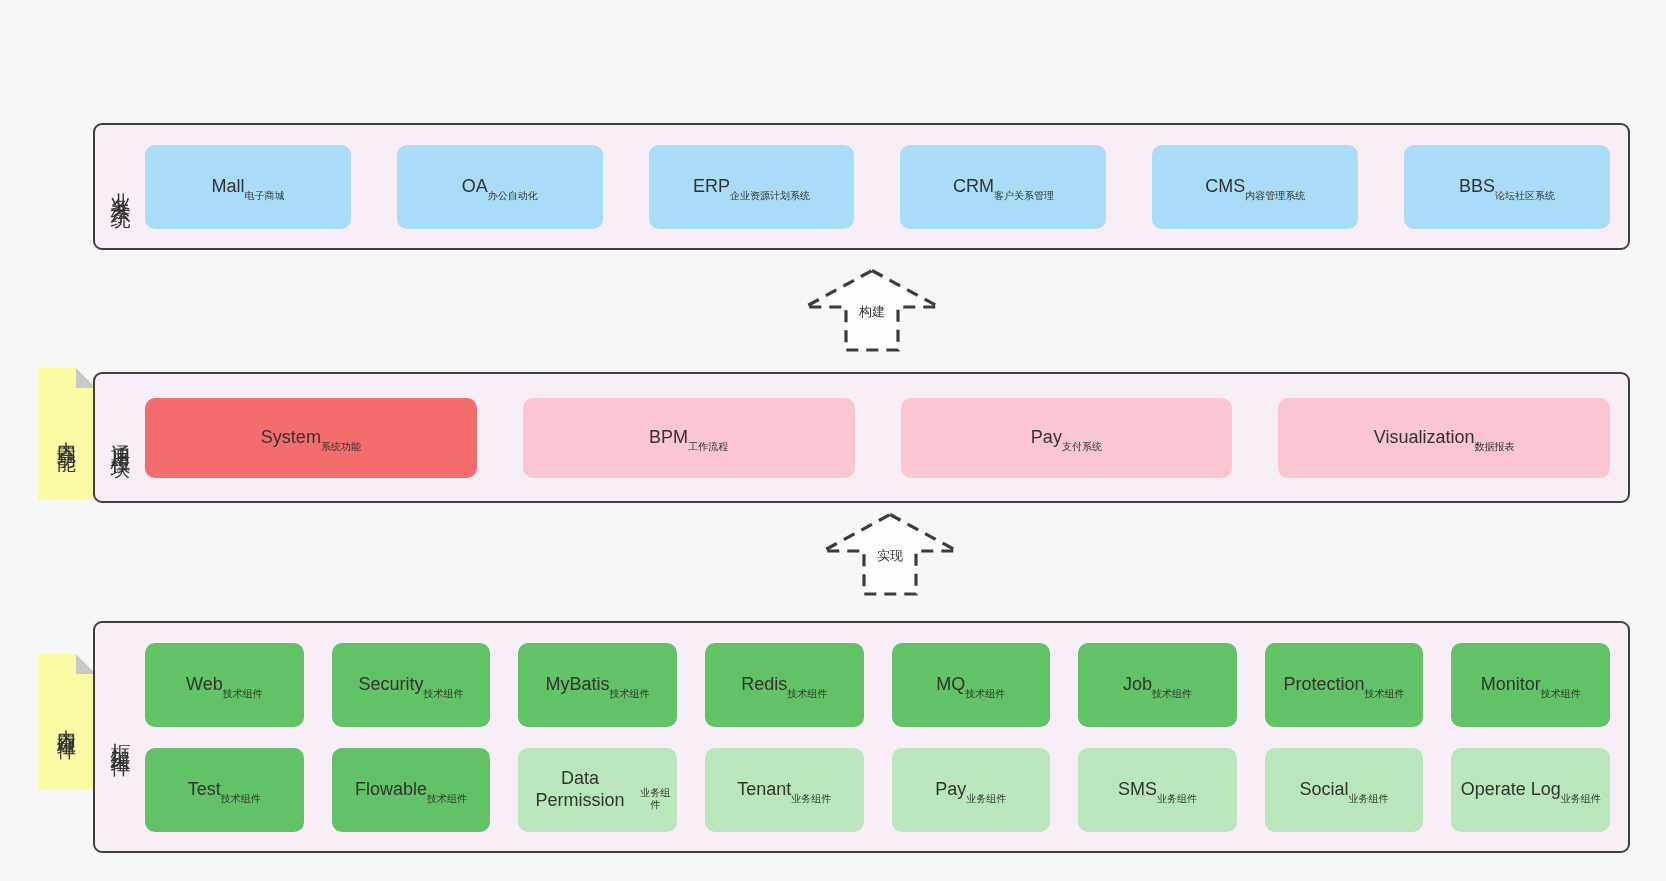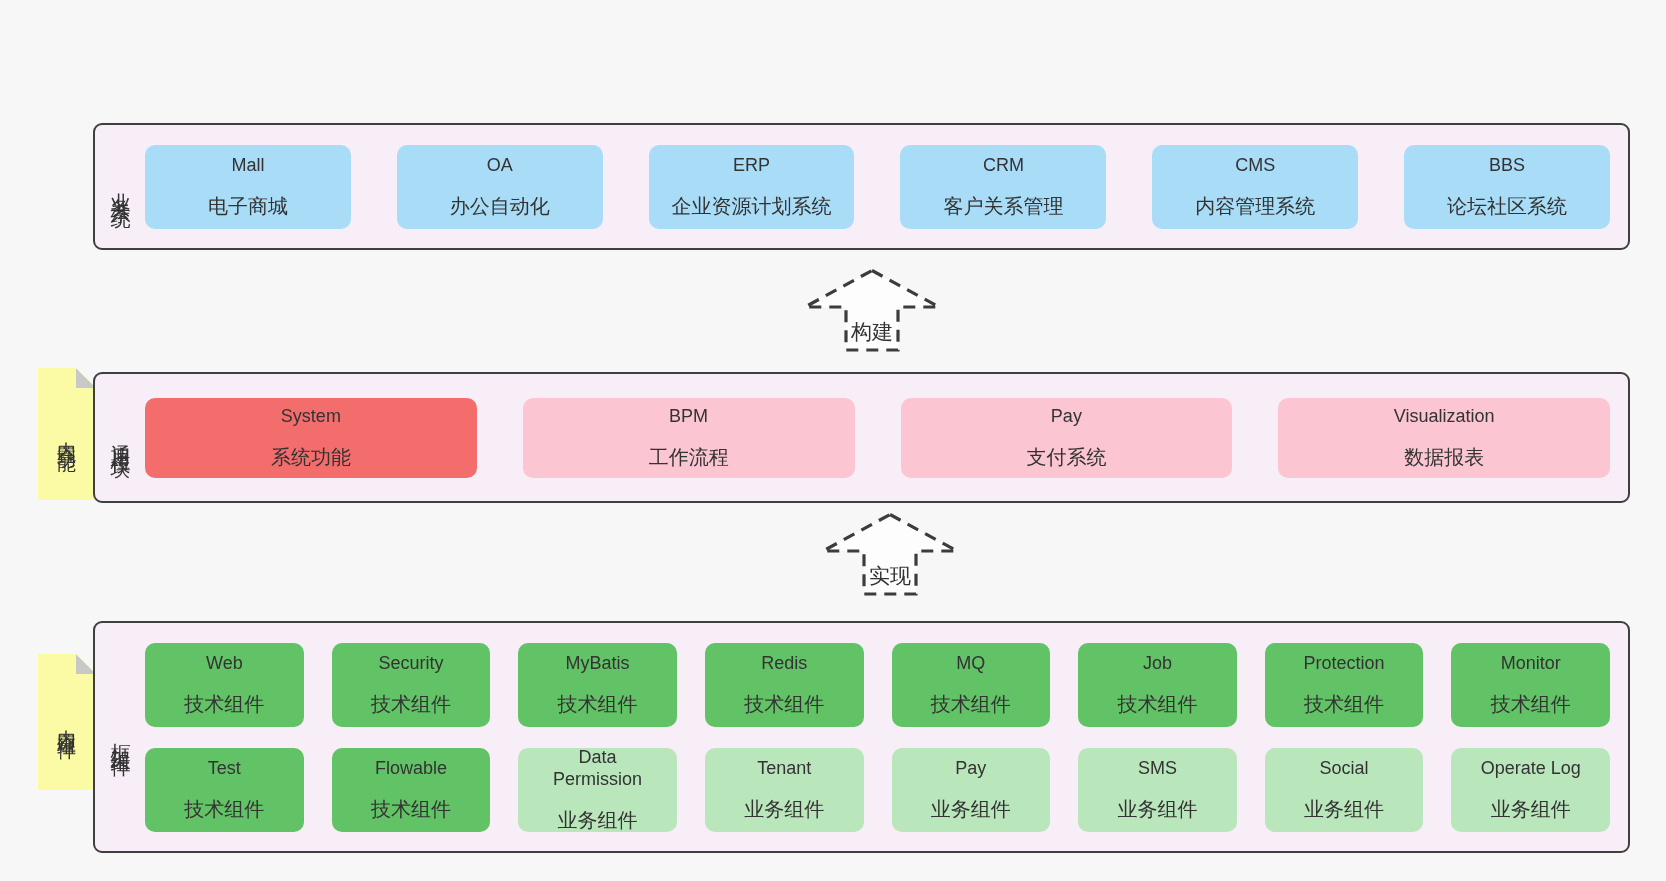--- a/index.html
+++ b/index.html
@@ -20,26 +20,26 @@
     writing-mode:vertical-rl;text-orientation:upright;
     font-size:20px;letter-spacing:5px;line-height:1;
     margin:0 14px 0 6px;color:#333;white-space:nowrap;
   }
   
   .boxes{flex:1;display:flex;gap:46px;}
   .boxes-grid{flex:1;display:flex;flex-direction:column;gap:21px;}
   .boxes-grid .boxes{gap:28px;}
   .box{
     flex:1;min-width:0;height:84px;border-radius:10px;
-    display:flex;flex-direction:column;justify-content:center;align-items:center;
+    display:flex;flex-direction:row;justify-content:center;align-items:center;
     text-align:center;padding:2px 4px;box-sizing:border-box;
   }
   #panel-modules .box{height:80px;text-align:center;}
   .box-name{font-size:18px;line-height:1.2;max-width:126px;}
-  .box-desc{font-size:20px;line-height:1.2;margin-top:18px;}
+  .box-desc{font-size:10px;line-height:1.2;margin-top:18px;}
   .box.blue{background:#a9dcf7;}
   .box.red{background:#f36d6d;}
   .box.pink{background:#fbc5d1;}
   .box.green{background:#62c266;}
   .box.green-light{background:#bae6bb;}
   
   .note{
     position:absolute;left:38px;width:58px;background:#fbfba5;
     display:flex;align-items:center;justify-content:center;
     clip-path:polygon(0 0,calc(100% - 20px) 0,100% 20px,100% 100%,0 100%);
@@ -53,22 +53,22 @@
   .note-label{
     writing-mode:vertical-rl;text-orientation:upright;
     font-size:19px;letter-spacing:4px;line-height:1;color:#333;white-space:nowrap;
   }
   
   .arrow{position:absolute;width:140px;height:86px;}
   #arrow-build{left:802px;top:268px;}
   #arrow-implement{left:820px;top:512px;}
   .arrow svg{display:block;width:140px;height:86px;}
   .arrow-label{
-    position:absolute;left:50%;top:49px;transform:translateX(-50%);
-    background:#fdfdfd;padding:1px 3px;font-size:21px;color:#333;white-space:nowrap;
+    position:absolute;left:50%;top:34px;transform:translateX(-50%);
+    background:#fdfdfd;padding:1px 3px;font-size:13px;color:#333;white-space:nowrap;
   }
 </style>
 </head>
 <body>
 
 <div id="stage">
 
   <div class="note" id="note-features">
     <span class="note-label">内置功能</span>
     <span class="note-fold"></span>

